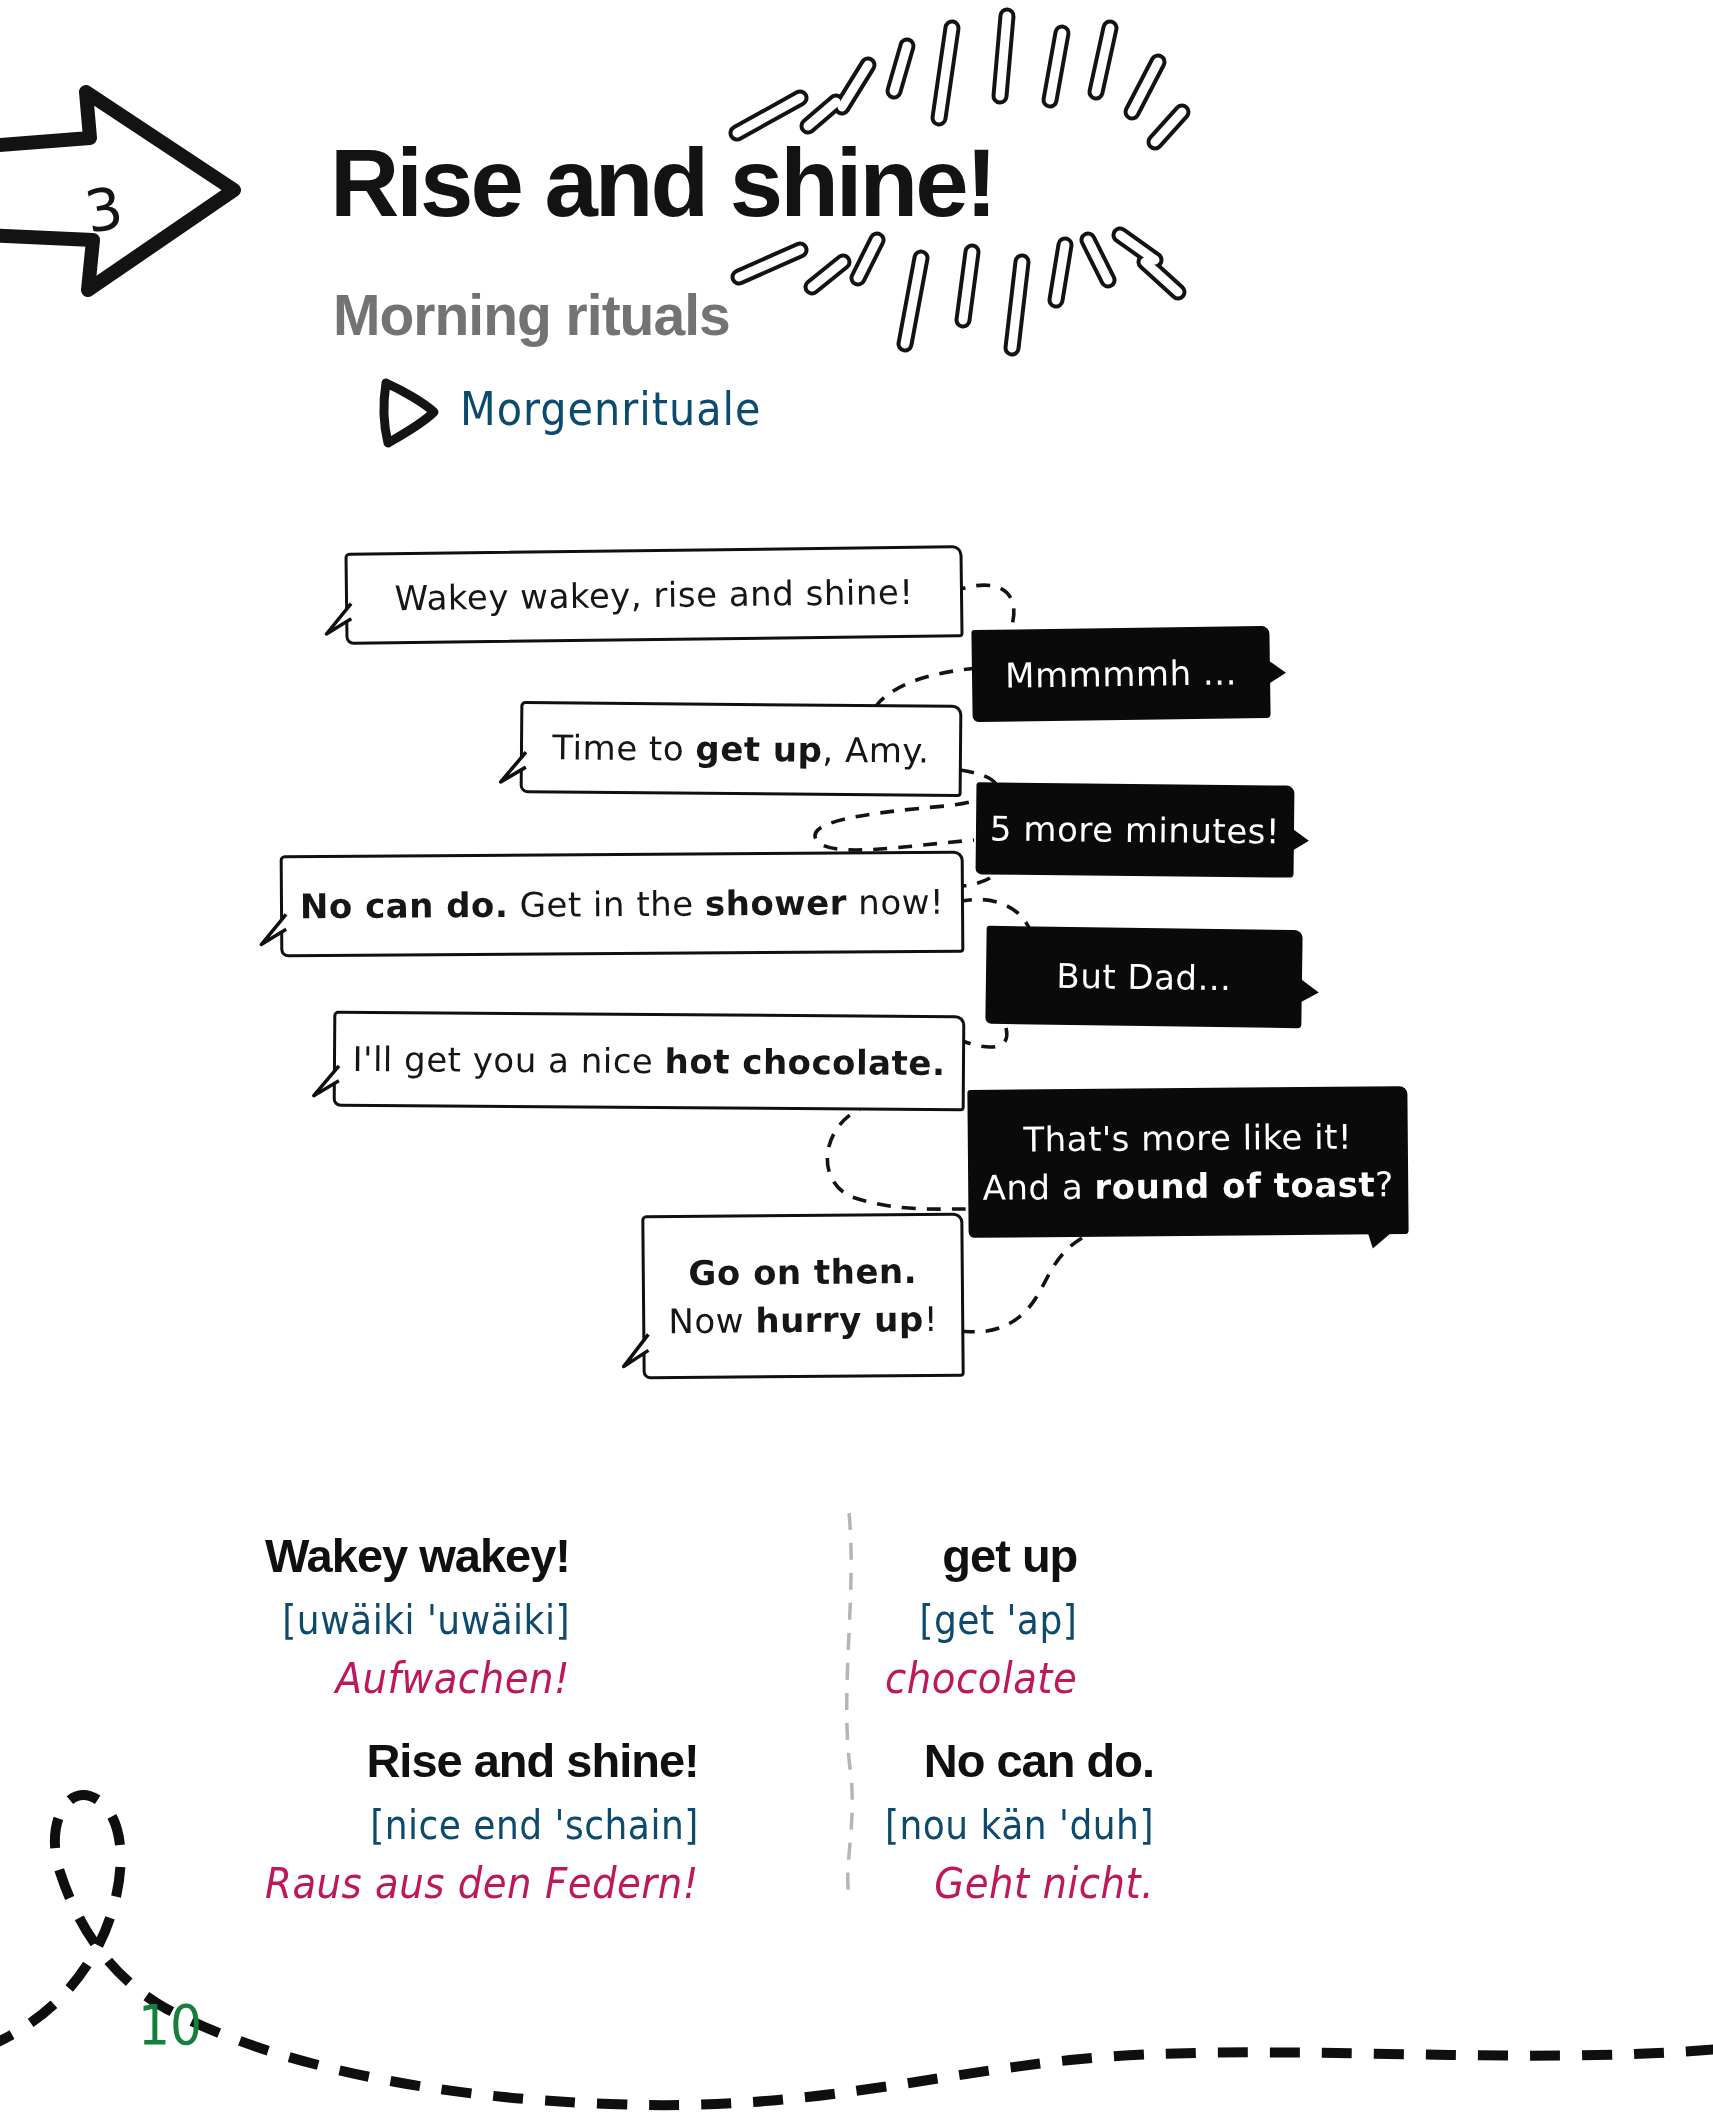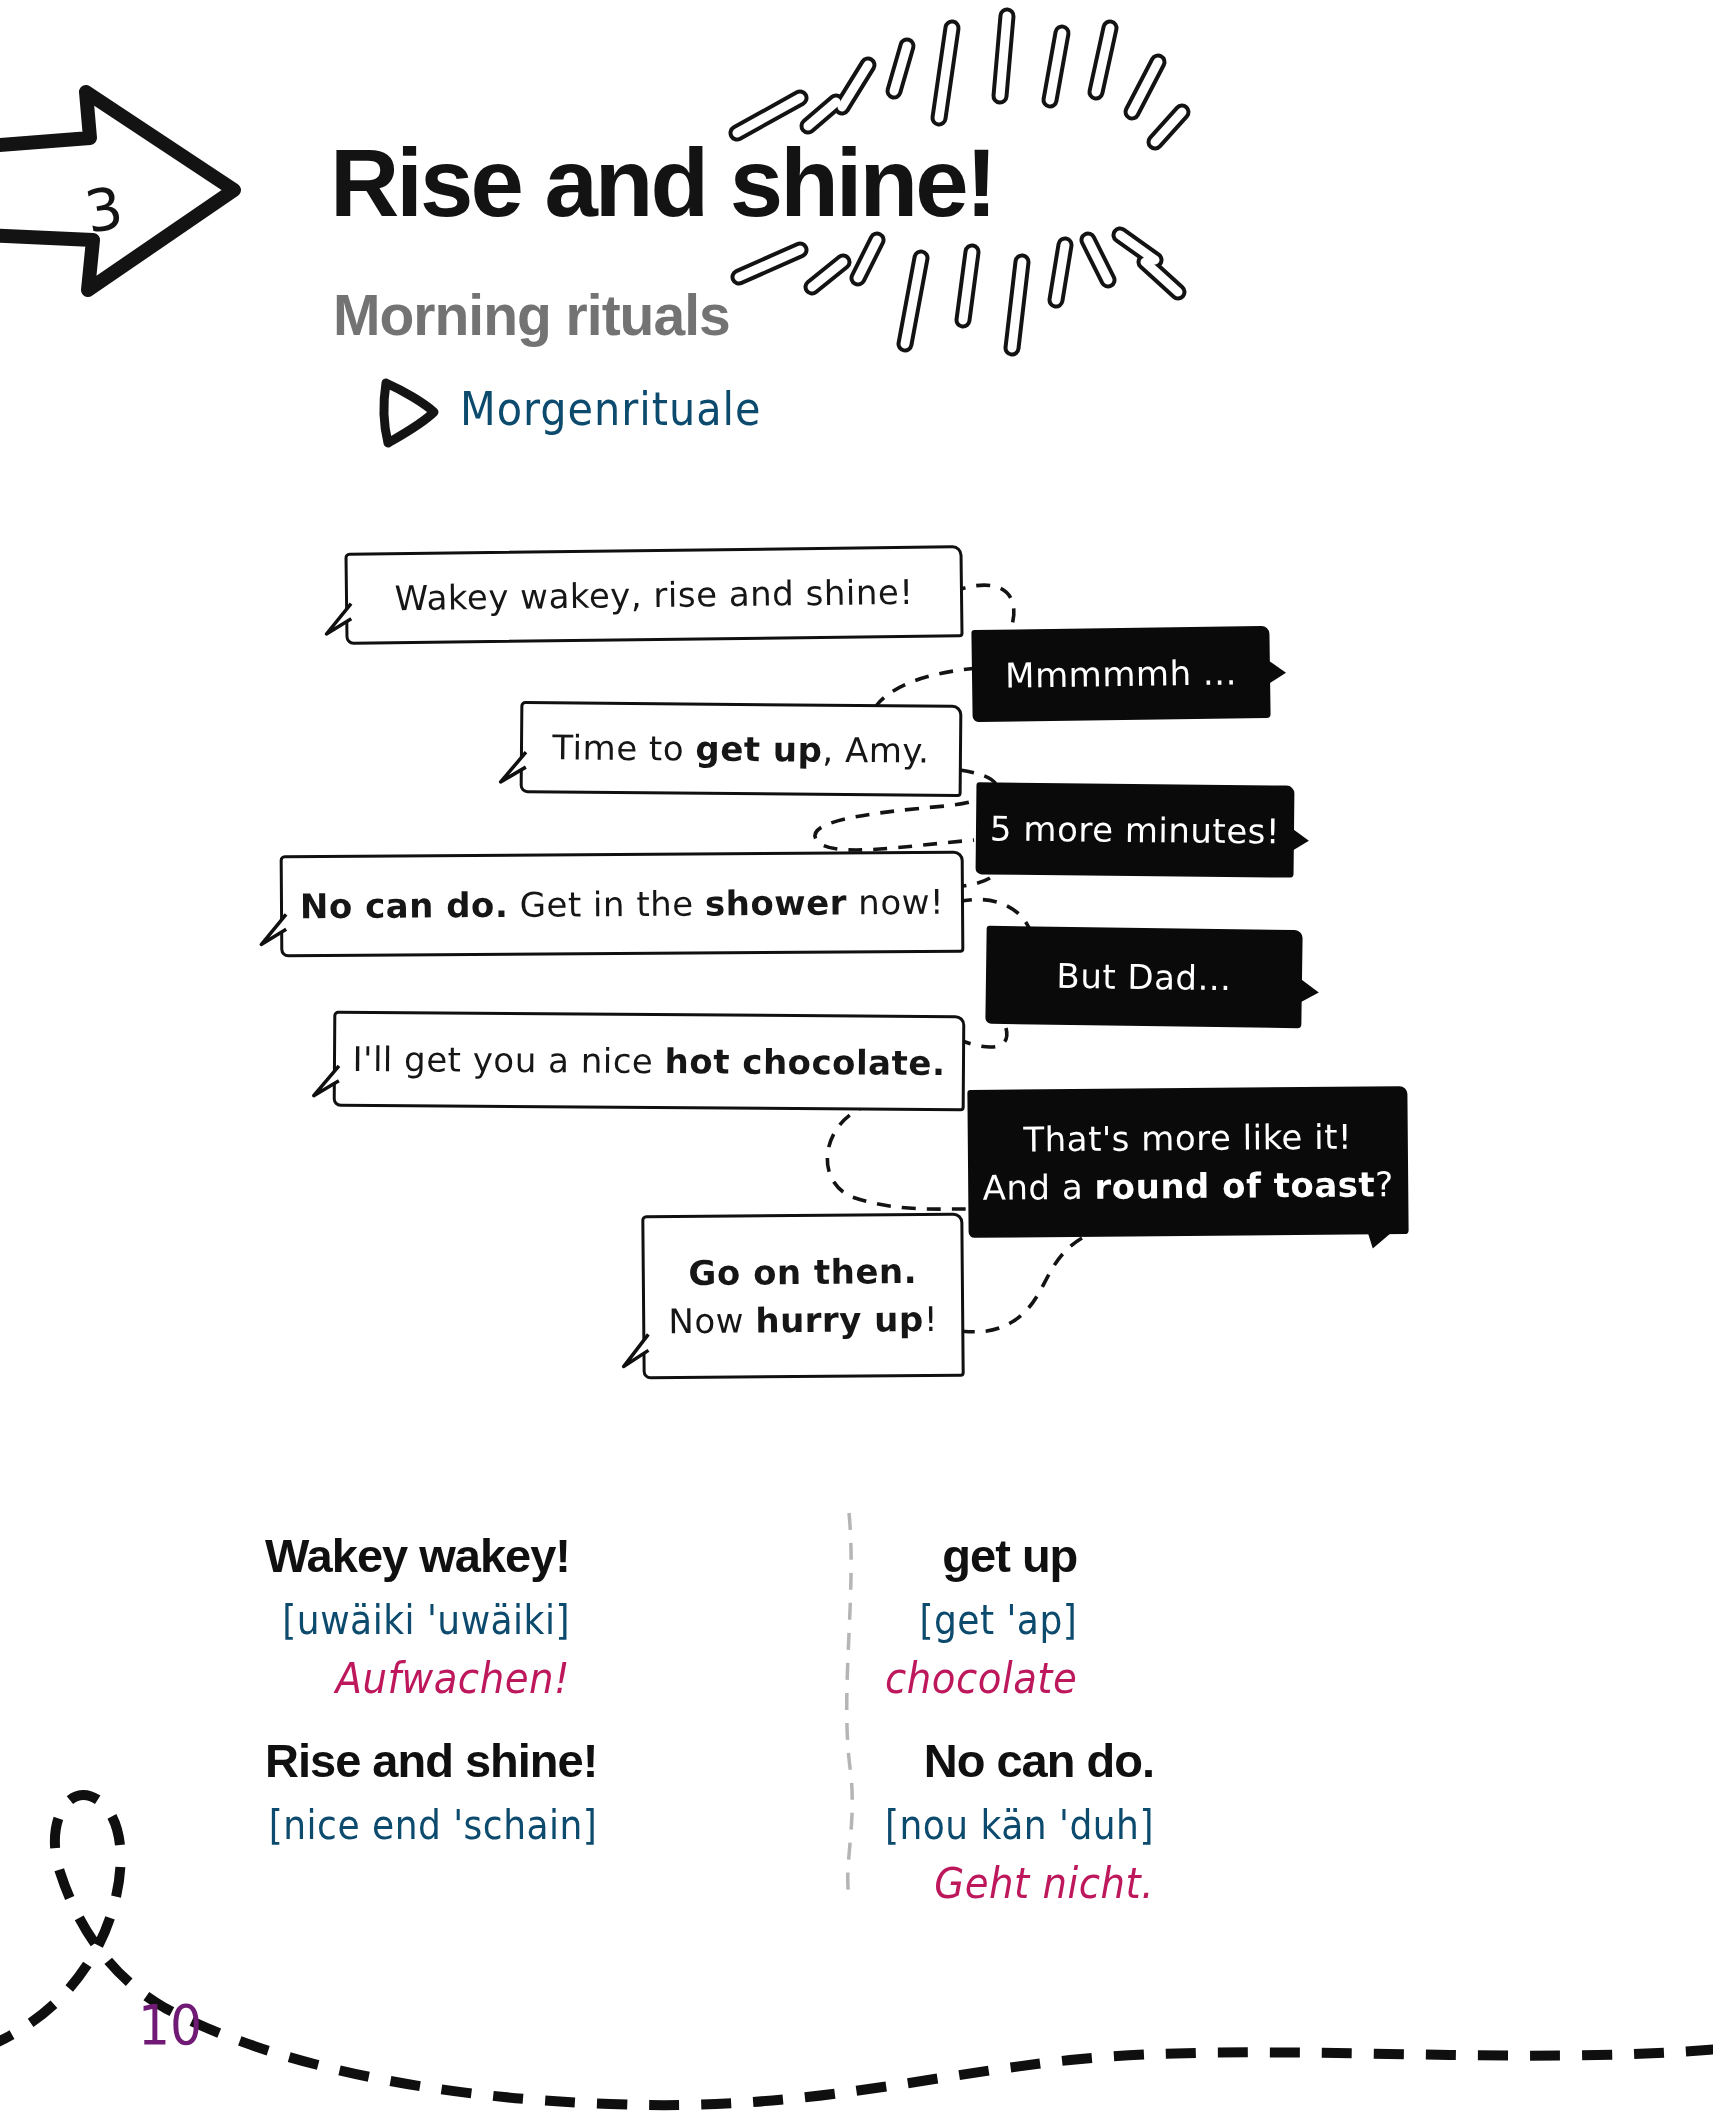--- a/index.html
+++ b/index.html
@@ -69,21 +69,21 @@
   }
   .vocab-item .trans{
     font-size:43px;font-style:italic;color:#be185d;letter-spacing:.5px;
     font-stretch:condensed;
   }
   .vocab-divider{position:absolute;z-index:1;}
 
   
   .page-number{
     position:absolute;left:138px;top:1992px;z-index:3;
-    font-size:56px;color:#701a75;font-stretch:condensed;
+    font-size:56px;color:#15803d;font-stretch:condensed;
   }
   .bottom-doodle{position:absolute;left:0;top:1760px;z-index:2;}
 </style>
 </head>
 <body>
 
 <div class="page">
 
   <svg class="chapter-arrow" width="280" height="235" viewBox="0 0 280 235">
     <path d="M -14,68 L 90,60 L 86,14 L 234,112 L 88,212 L 93,162 L -14,157 Z" fill="#ffffff" stroke="#131313" stroke-width="14" stroke-linejoin="round"></path>
@@ -238,20 +238,21 @@
 
   <div class="vocab-item" style="left:885px;top:1528px;">
     <div class="term">get up</div>
     <div class="phon">[get 'ap]</div>
     <div class="trans">chocolate</div>
   </div>
 
   <div class="vocab-item" style="left:265px;top:1733px;">
     <div class="term">Rise and shine!</div>
     <div class="phon">[nice end 'schain]</div>
+    <div class="trans">Raus aus den Federn!</div>
   </div>
 
   <div class="vocab-item" style="left:885px;top:1733px;">
     <div class="term">No can do.</div>
     <div class="phon">[nou kän 'duh]</div>
     <div class="trans">Geht nicht.</div>
   </div>
 
   <div class="page-number">10</div>
 

